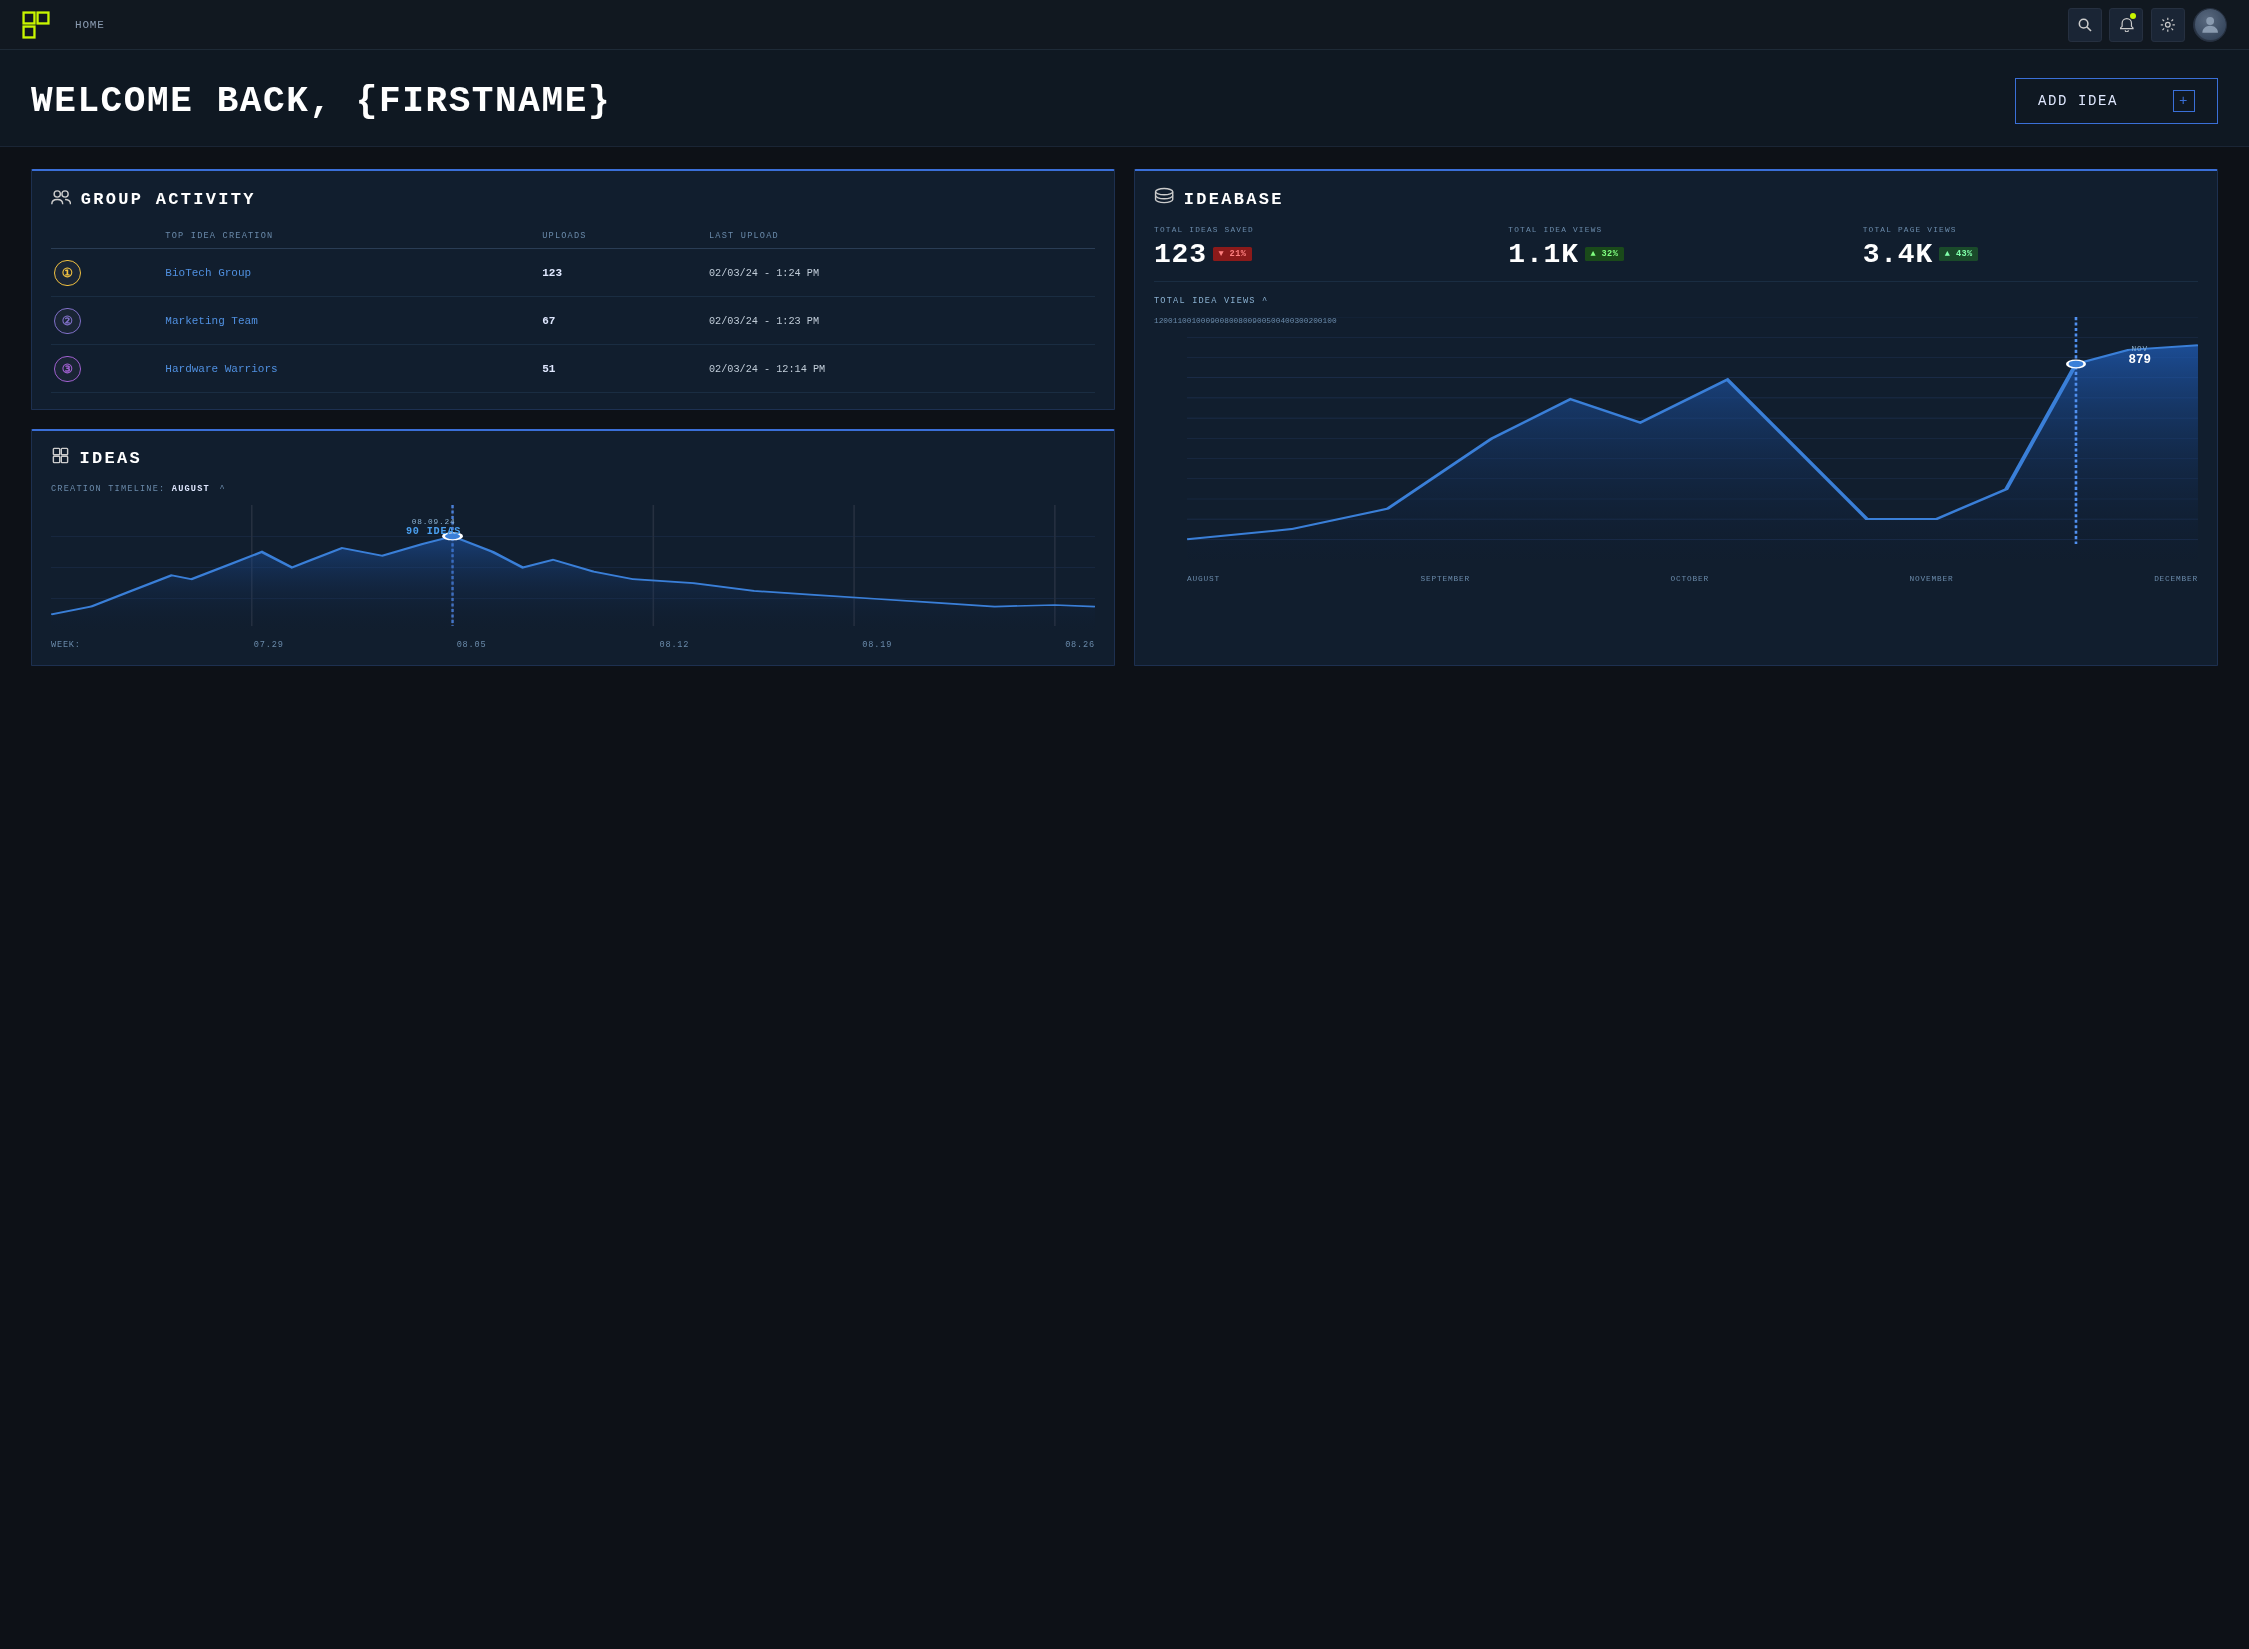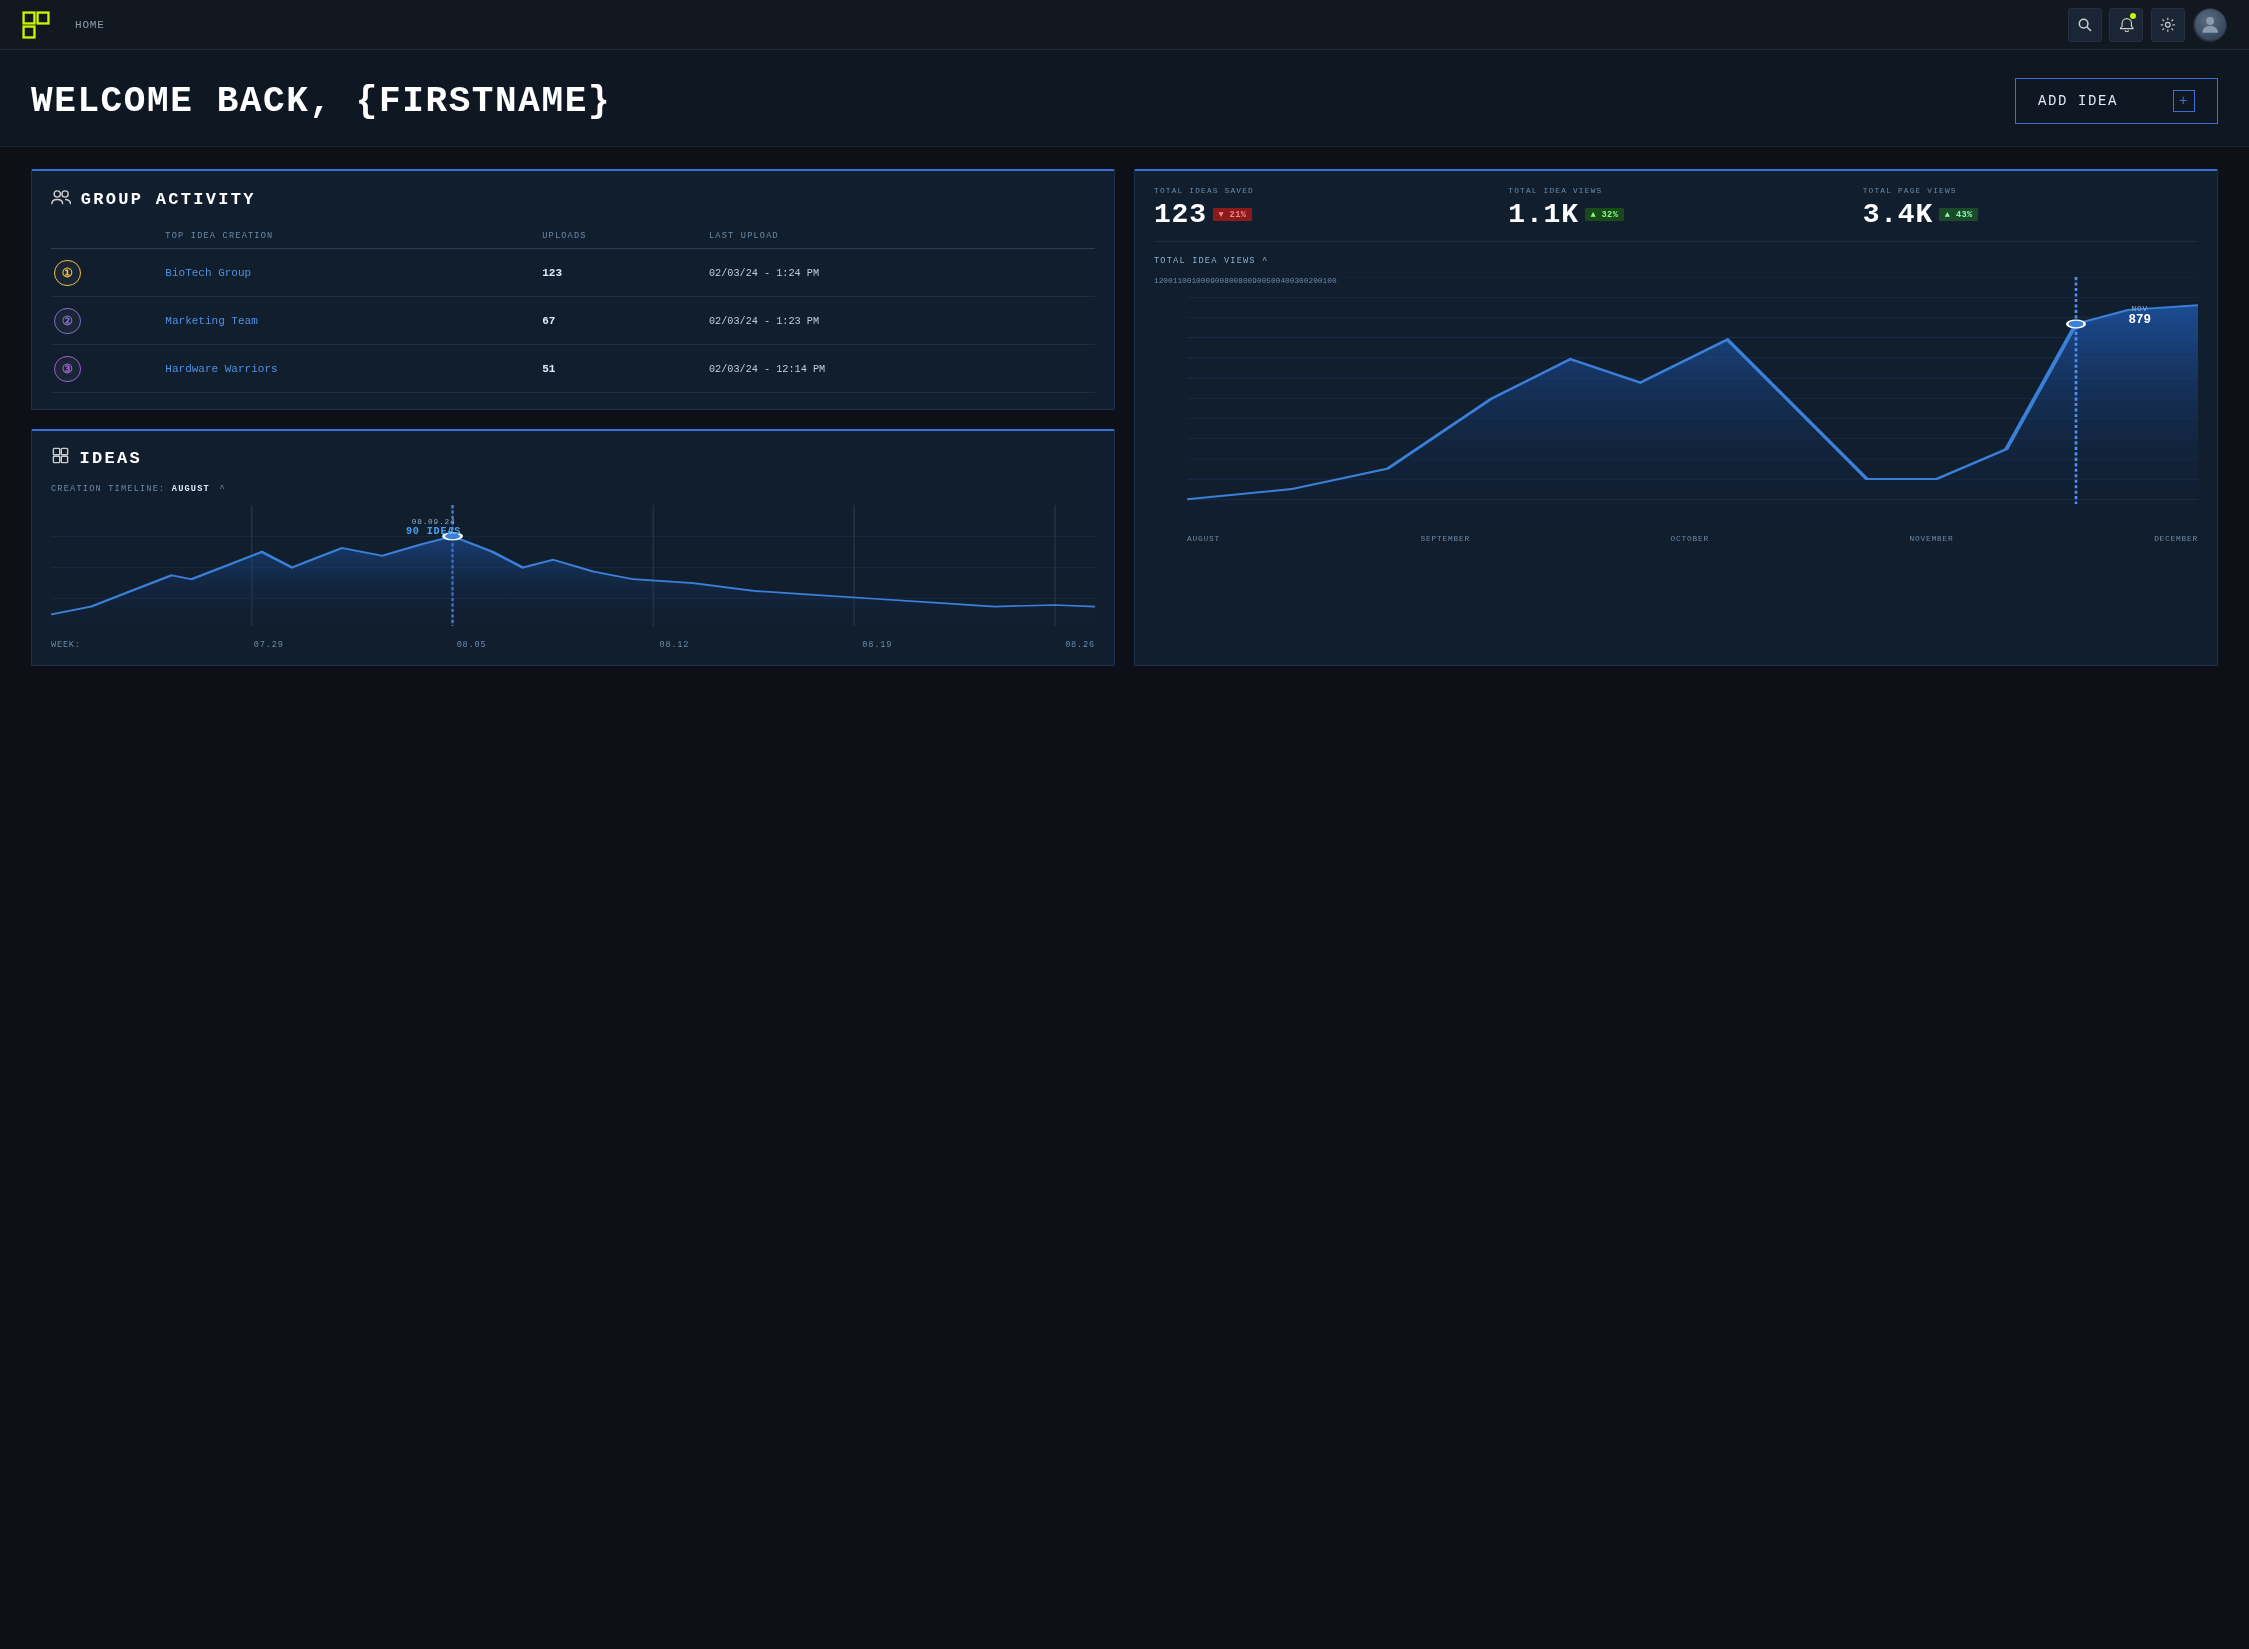--- a/index.html
+++ b/index.html
@@ -409,20 +409,30 @@
     </td>
     <td><span class="group-name">Hardware Warriors</span></td>
     <td><span class="ideas-count">51</span></td>
     <td><span class="upload-time">02/03/24 - 12:14 PM</span></td>
   </tr>
         </tbody>
     </table>
   </div>
 
   <div class="card ideabase-card">
+    <div class="card-header">
+      <span class="card-icon">
+        <svg width="20.3" height="20.3" viewBox="0 0 26 26" fill="none" xmlns="http://www.w3.org/2000/svg">
+          <ellipse cx="13" cy="6" rx="11" ry="4" stroke="#ccc" stroke-width="1.8"></ellipse>
+          <path d="M2 6v5c0 2.2 4.9 4 11 4s11-1.8 11-4V6" stroke="#ccc" stroke-width="1.8" fill="none"></path>
+          <path d="M2 11v5c0 2.2 4.9 4 11 4s11-1.8 11-4V11" stroke="#ccc" stroke-width="1.8" fill="none"></path>
+        </svg>
+      </span>
+      <span class="card-title">IDEABASE</span>
+    </div>
 
     <div class="ideabase-stats" id="ideabase-stats-container">
         <div class="stat-col">
     <div class="stat-label">TOTAL IDEAS SAVED</div>
     <div class="stat-value-row">
       <span class="stat-value">123</span>
       <span class="stat-badge badge-down">▼ 21%</span>
     </div>
   </div>
         <div class="stat-col">

